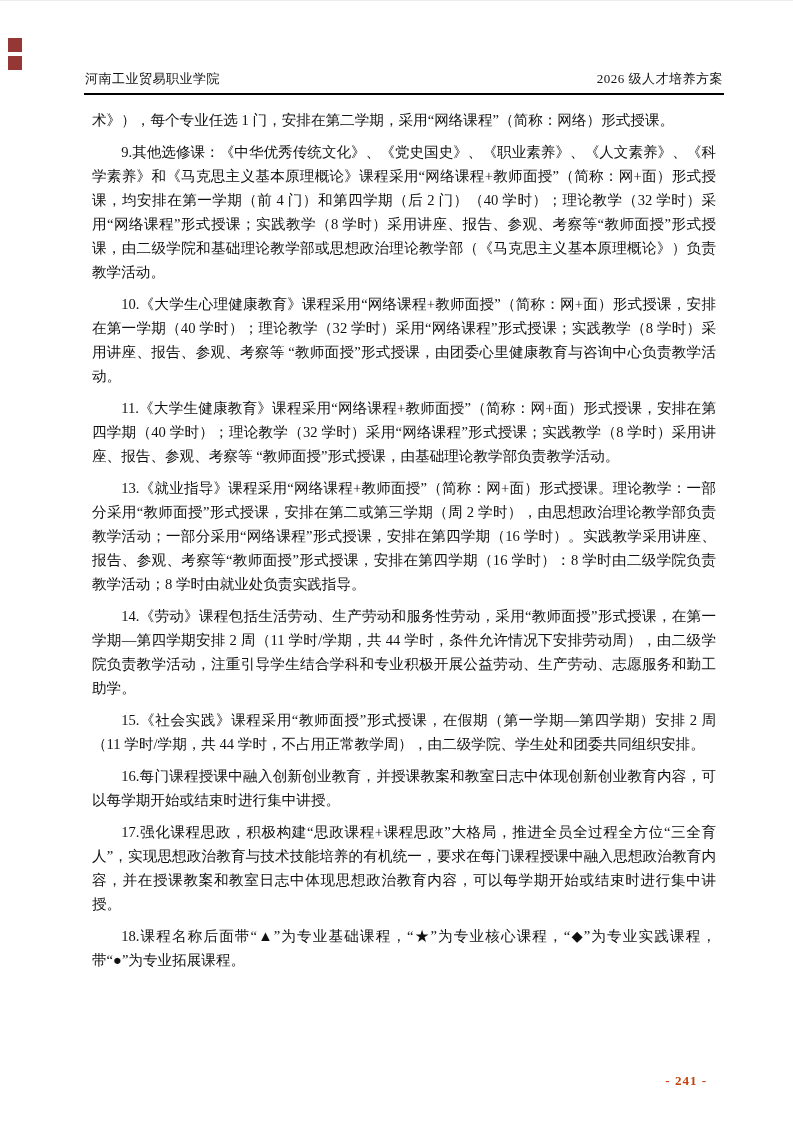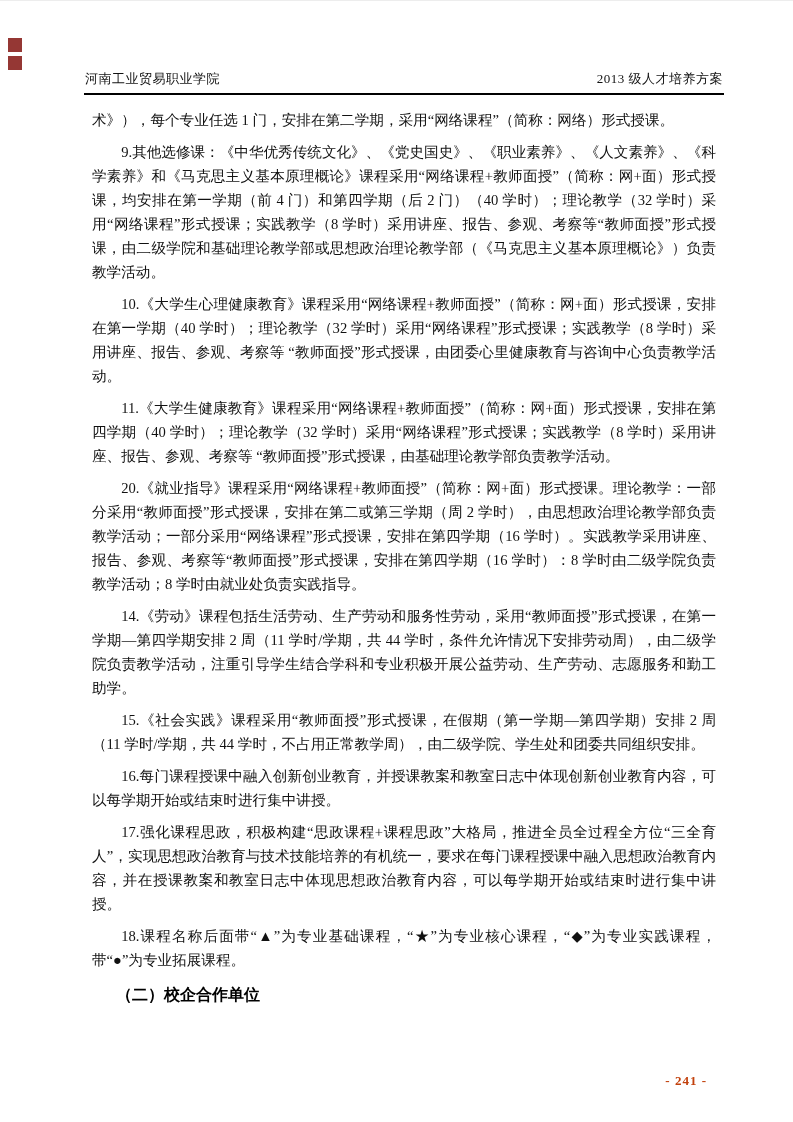--- a/index.html
+++ b/index.html
@@ -74,35 +74,34 @@
 
 <div class="page">
 
   <div class="marker m1" style="background-color: rgb(149, 55, 52);"></div>
   <div class="marker m2" style="background-color: rgb(149, 55, 52);"></div>
 
   <div class="content">
 
     <div class="header">
       <span>河南工业贸易职业学院</span>
-      <span>2013 级人才培养方案</span>
+      <span>2026 级人才培养方案</span>
     </div>
 
     <div class="body">
       <p class="cont">术》），每个专业任选 1 门，安排在第二学期，采用“网络课程”（简称：网络）形式授课。</p>
       <p>9.其他选修课：《中华优秀传统文化》、《党史国史》、《职业素养》、《人文素养》、《科学素养》和《马克思主义基本原理概论》课程采用“网络课程+教师面授”（简称：网+面）形式授课，均安排在第一学期（前 4 门）和第四学期（后 2 门）（40 学时）；理论教学（32 学时）采用“网络课程”形式授课；实践教学（8 学时）采用讲座、报告、参观、考察等“教师面授”形式授课，由二级学院和基础理论教学部或思想政治理论教学部（《马克思主义基本原理概论》）负责教学活动。</p>
       <p>10.《大学生心理健康教育》课程采用“网络课程+教师面授”（简称：网+面）形式授课，安排在第一学期（40 学时）；理论教学（32 学时）采用“网络课程”形式授课；实践教学（8 学时）采用讲座、报告、参观、考察等 “教师面授”形式授课，由团委心里健康教育与咨询中心负责教学活动。</p>
       <p>11.《大学生健康教育》课程采用“网络课程+教师面授”（简称：网+面）形式授课，安排在第四学期（40 学时）；理论教学（32 学时）采用“网络课程”形式授课；实践教学（8 学时）采用讲座、报告、参观、考察等 “教师面授”形式授课，由基础理论教学部负责教学活动。</p>
-      <p>20.《就业指导》课程采用“网络课程+教师面授”（简称：网+面）形式授课。理论教学：一部分采用“教师面授”形式授课，安排在第二或第三学期（周 2 学时），由思想政治理论教学部负责教学活动；一部分采用“网络课程”形式授课，安排在第四学期（16 学时）。实践教学采用讲座、报告、参观、考察等“教师面授”形式授课，安排在第四学期（16 学时）：8 学时由二级学院负责教学活动；8 学时由就业处负责实践指导。</p>
+      <p>13.《就业指导》课程采用“网络课程+教师面授”（简称：网+面）形式授课。理论教学：一部分采用“教师面授”形式授课，安排在第二或第三学期（周 2 学时），由思想政治理论教学部负责教学活动；一部分采用“网络课程”形式授课，安排在第四学期（16 学时）。实践教学采用讲座、报告、参观、考察等“教师面授”形式授课，安排在第四学期（16 学时）：8 学时由二级学院负责教学活动；8 学时由就业处负责实践指导。</p>
       <p>14.《劳动》课程包括生活劳动、生产劳动和服务性劳动，采用“教师面授”形式授课，在第一学期—第四学期安排 2 周（11 学时/学期，共 44 学时，条件允许情况下安排劳动周），由二级学院负责教学活动，注重引导学生结合学科和专业积极开展公益劳动、生产劳动、志愿服务和勤工助学。</p>
       <p>15.《社会实践》课程采用“教师面授”形式授课，在假期（第一学期—第四学期）安排 2 周（11 学时/学期，共 44 学时，不占用正常教学周），由二级学院、学生处和团委共同组织安排。</p>
       <p>16.每门课程授课中融入创新创业教育，并授课教案和教室日志中体现创新创业教育内容，可以每学期开始或结束时进行集中讲授。</p>
       <p>17.强化课程思政，积极构建“思政课程+课程思政”大格局，推进全员全过程全方位“三全育人”，实现思想政治教育与技术技能培养的有机统一，要求在每门课程授课中融入思想政治教育内容，并在授课教案和教室日志中体现思想政治教育内容，可以每学期开始或结束时进行集中讲授。</p>
       <p>18.课程名称后面带“▲”为专业基础课程，“★”为专业核心课程，“◆”为专业实践课程，带“●”为专业拓展课程。</p>
 
-      <h3 class="section">（二）校企合作单位</h3>
     </div>
 
   </div>
 
   <div class="footer">- 241 -</div>
 
 </div>
 
 </body></html>

